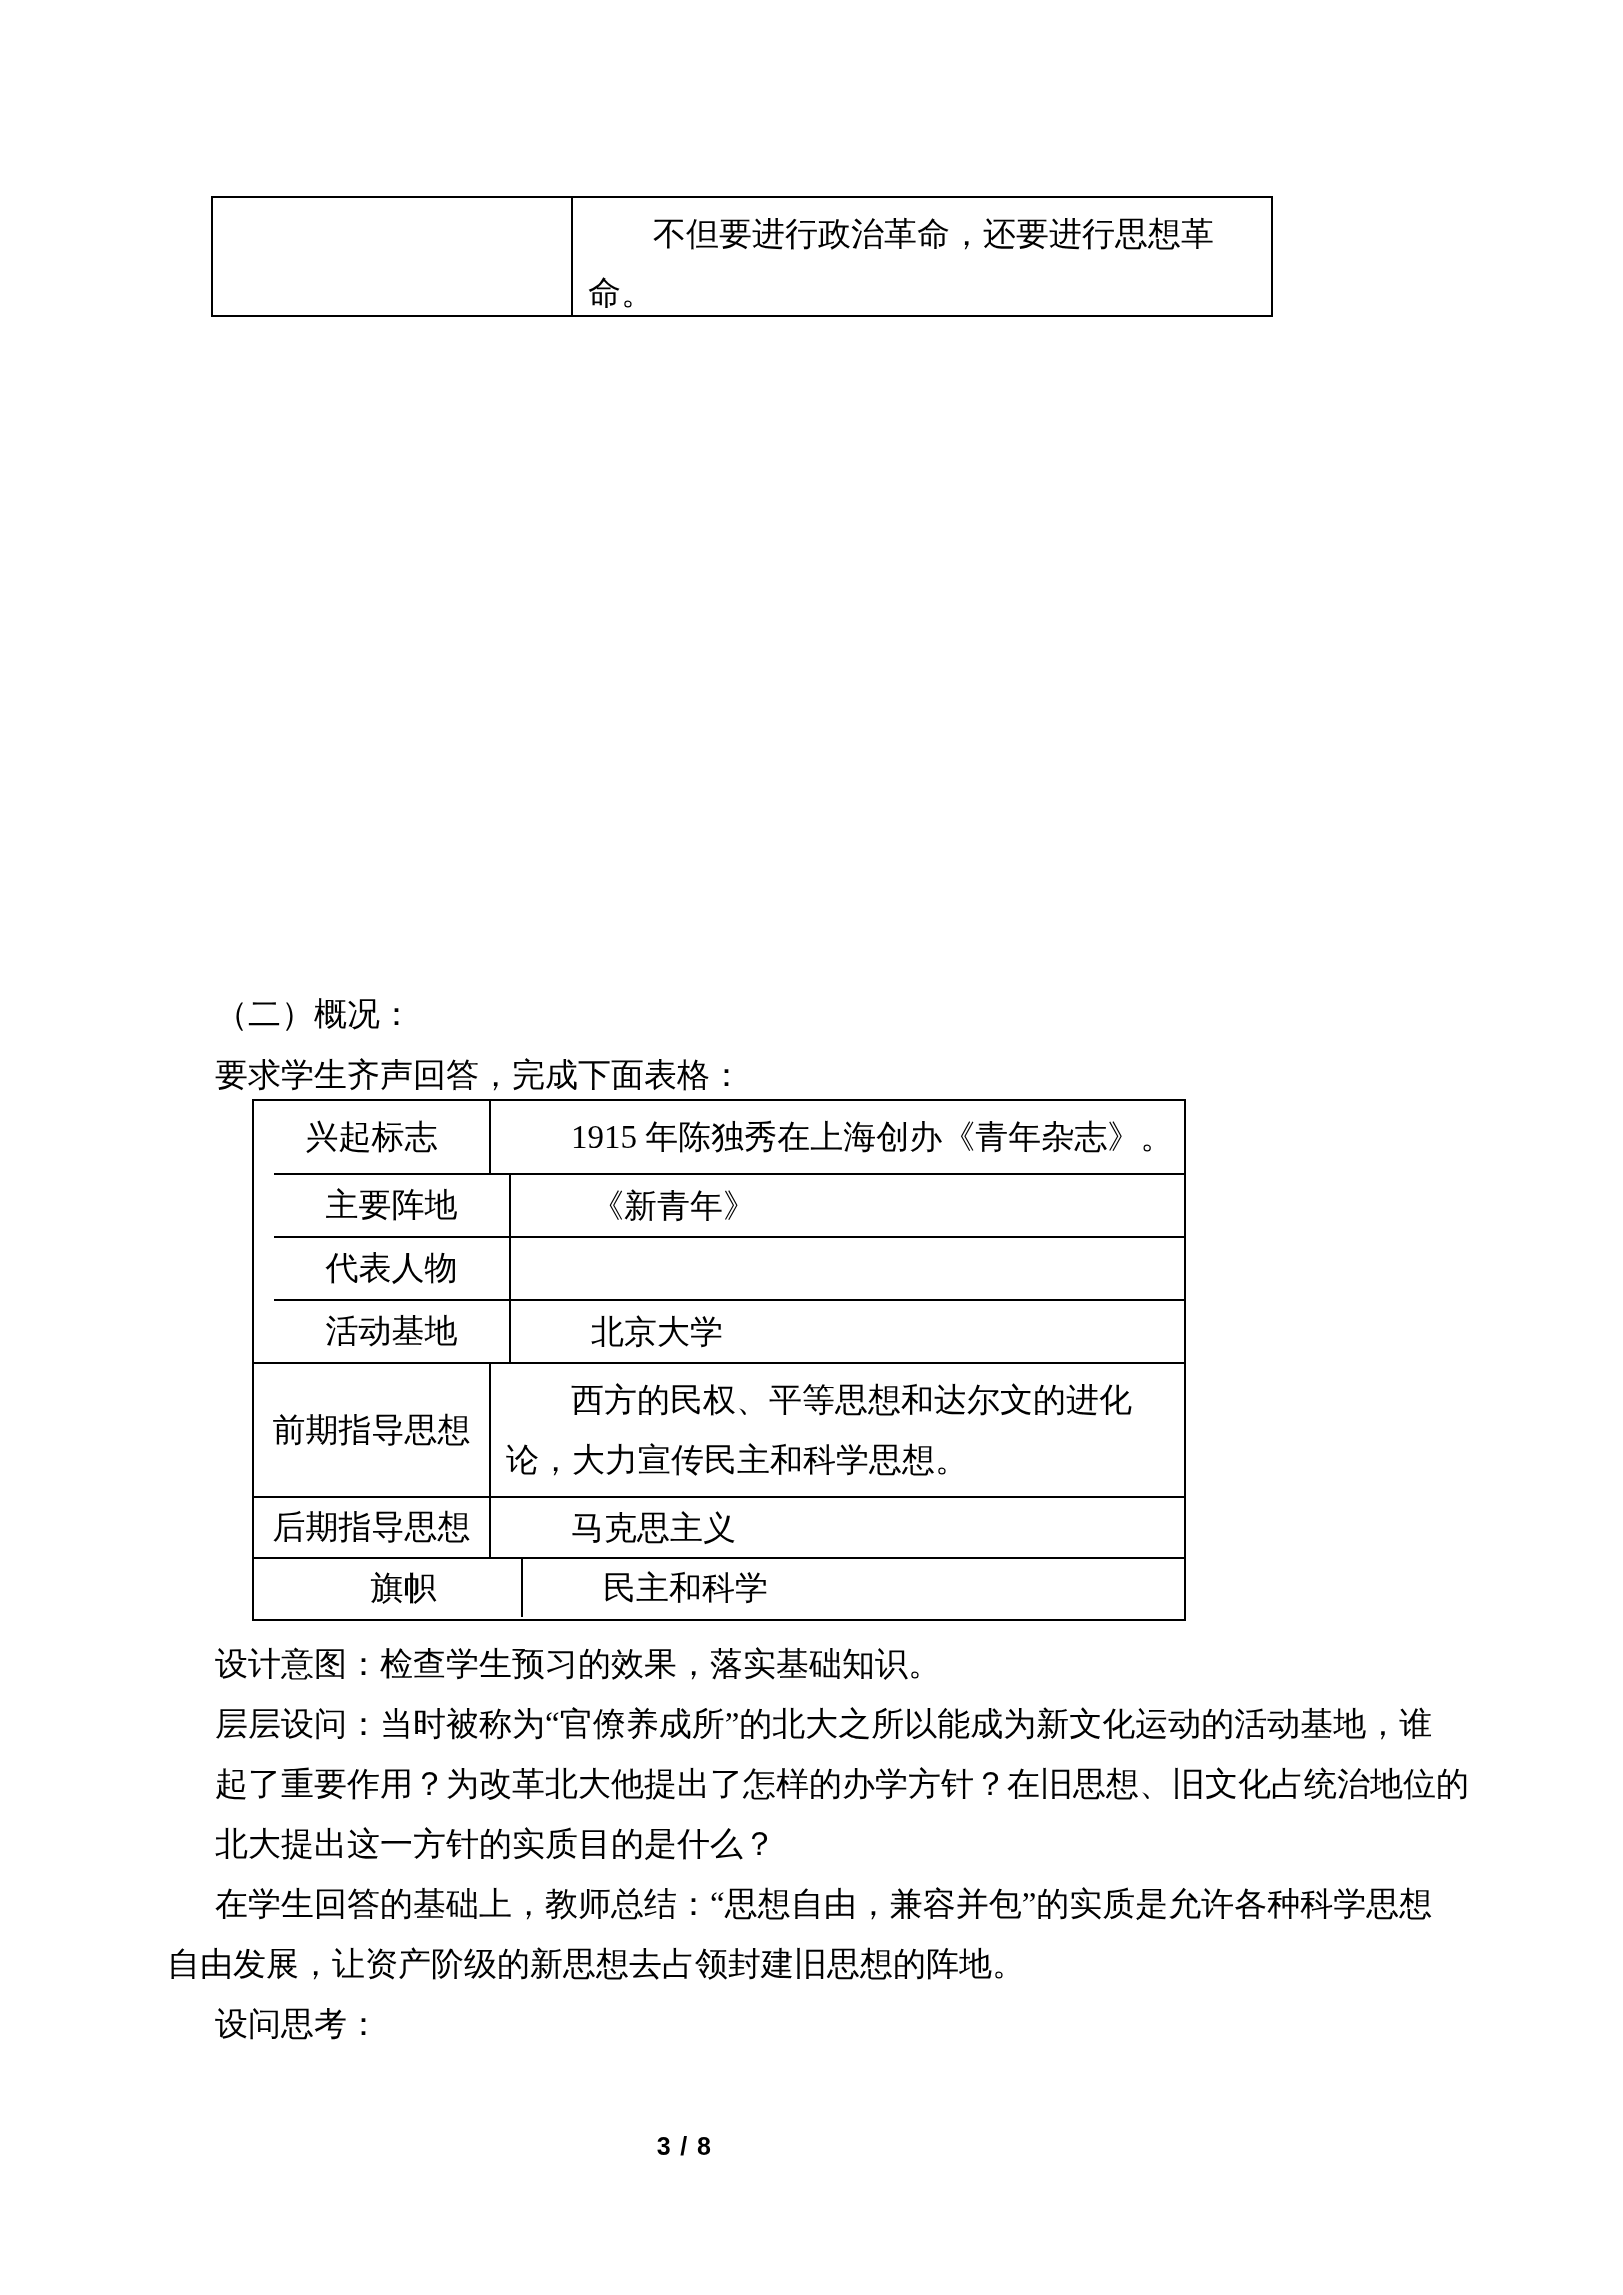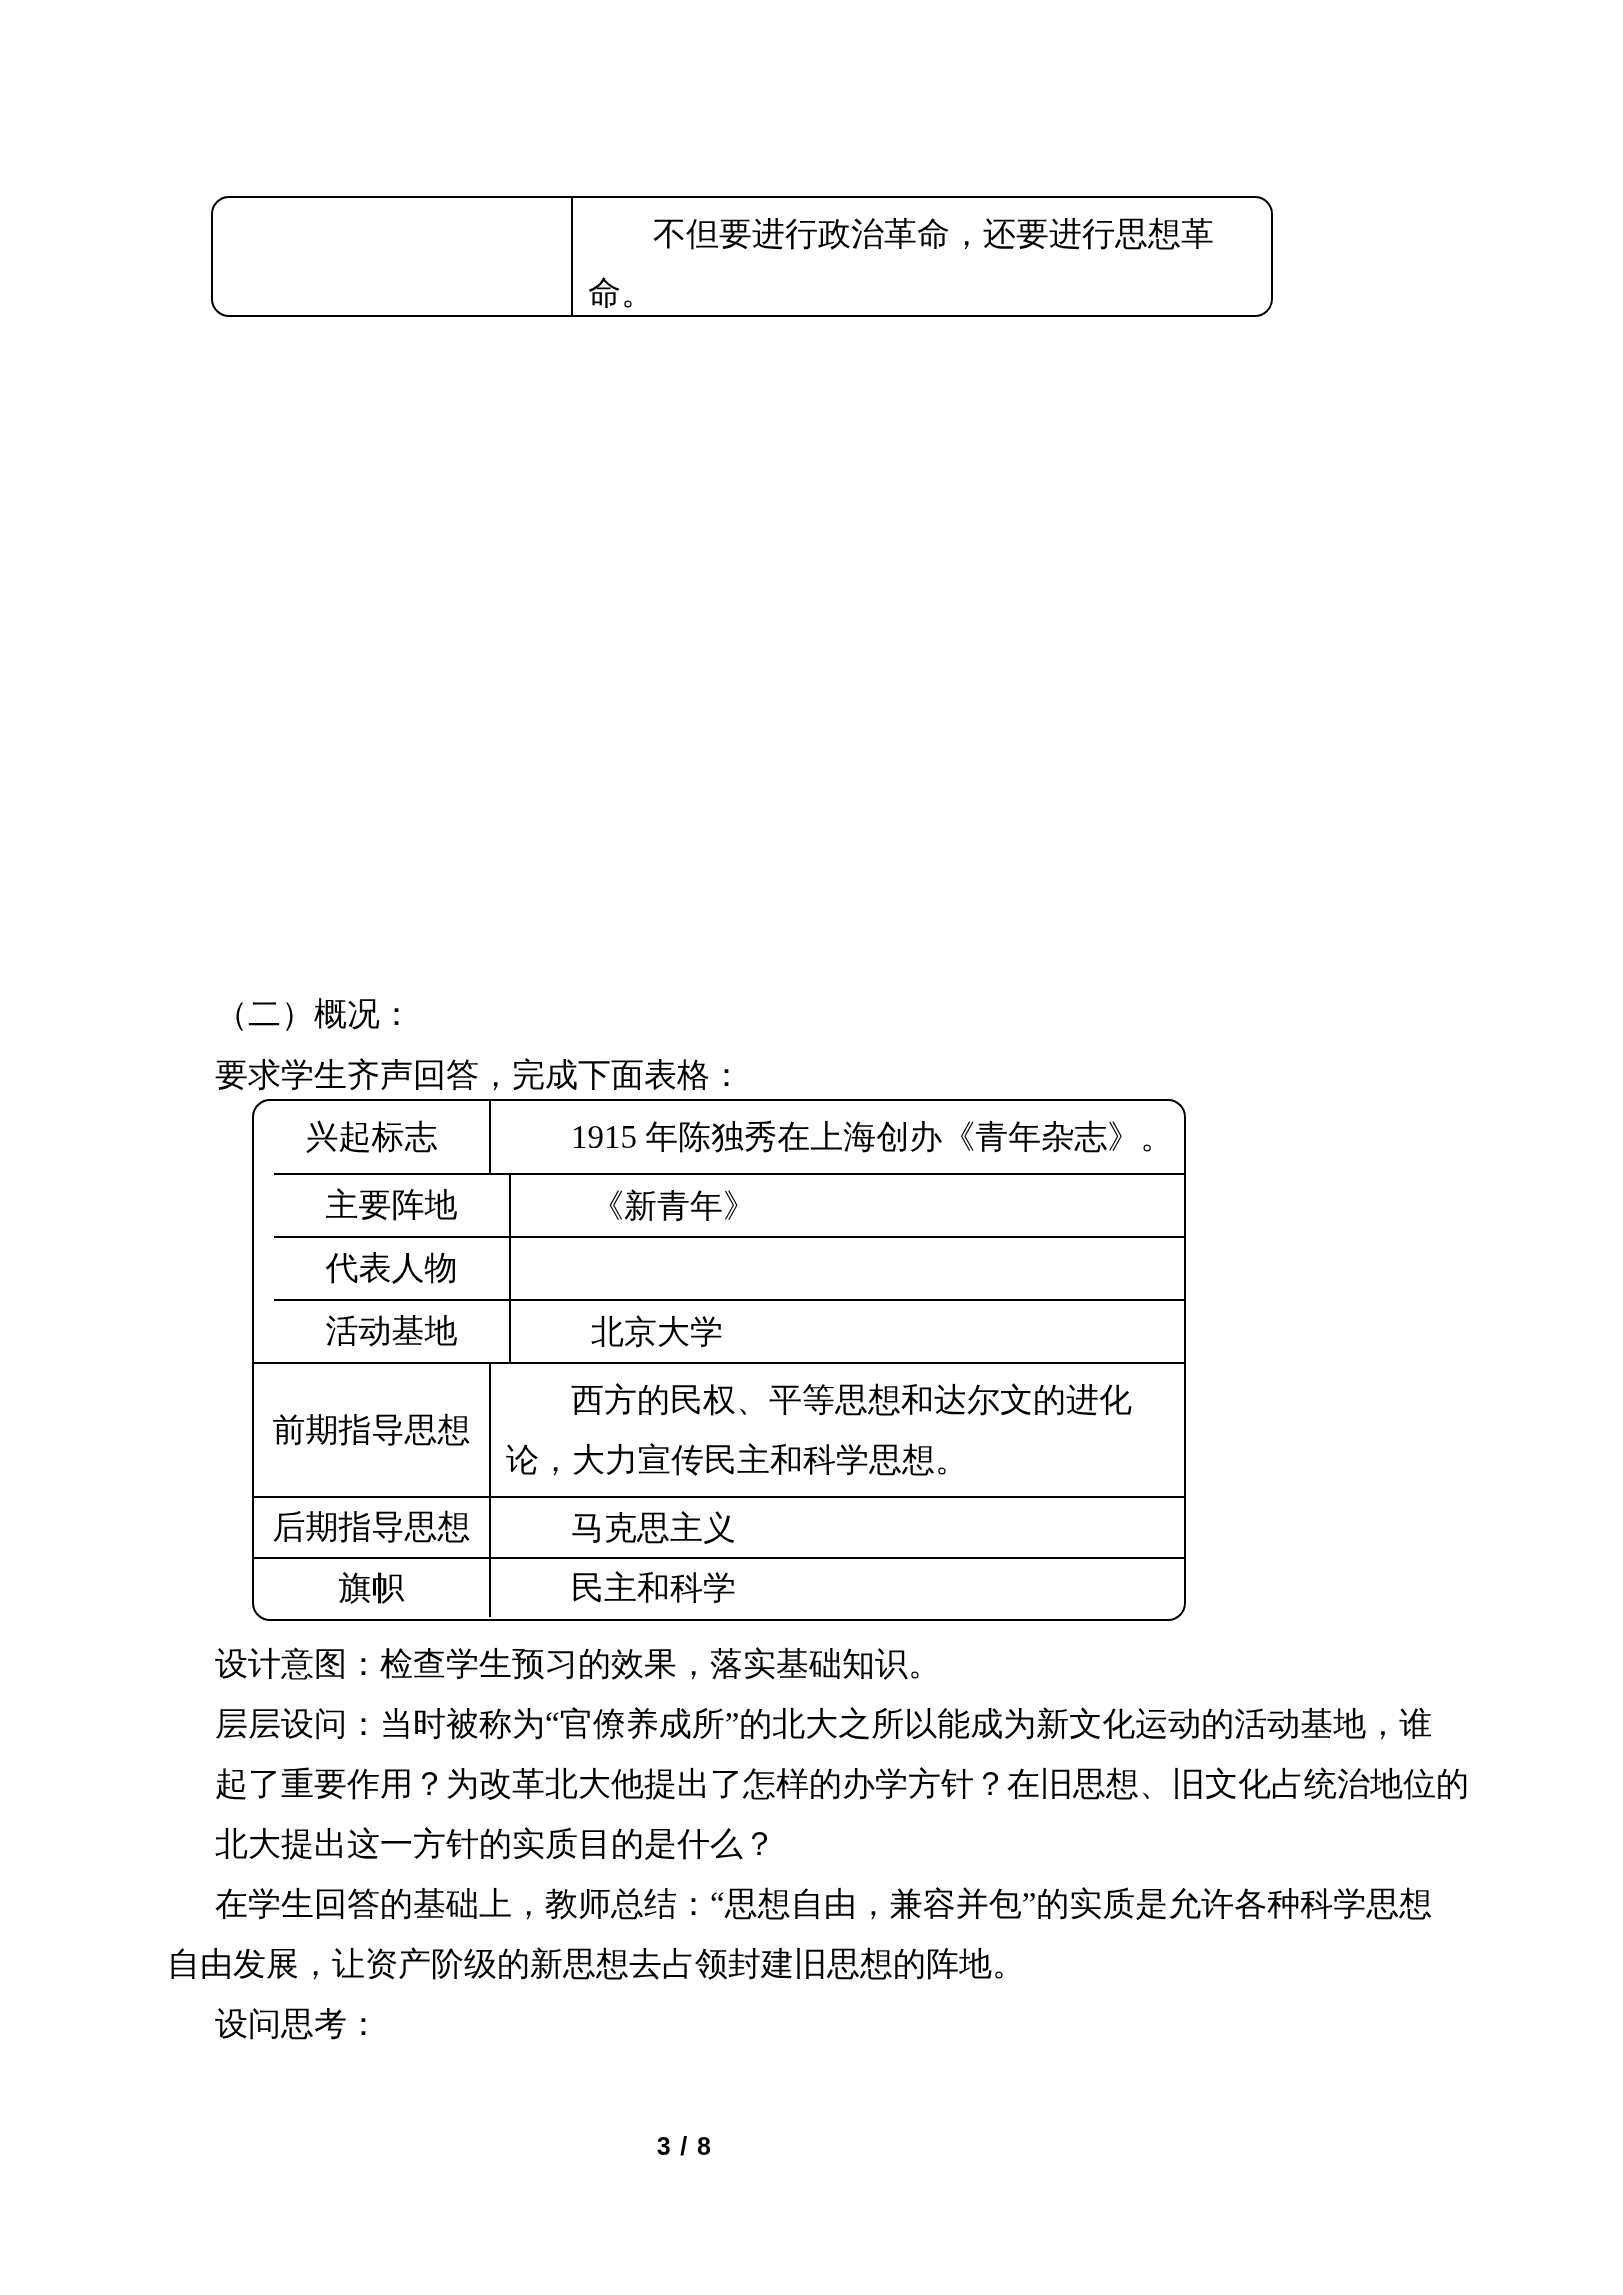--- a/index.html
+++ b/index.html
@@ -8,21 +8,21 @@
     background: #ffffff;
   }
   body {
     position: relative;
     width: 1623px;
     height: 2295px;
     font-family: "Liberation Serif", "DejaVu Serif", serif;
     color: #000000;
     overflow: hidden;
   }
-  .abs { position: absolute; border-radius: 18px; }
+  .abs { position: absolute; }
 
   
   #top-table {
     left: 211px; top: 196px;
     width: 1062px; height: 121px;
     border: 2.7px solid #000;
     box-sizing: border-box;
     display: flex;
   }
   #top-table .cell-left {
@@ -87,21 +87,21 @@
   #overview-table .vline {
     font-size: 33px;
     line-height: 60px;
     white-space: nowrap;
   }
   #overview-table .vline.first { text-indent: 65px; }
   .r1 { height: 72px; }
   .r2, .r3, .r4 { height: 63px; margin-left: 20px; }
   .r5 { height: 134px; }
   .r6 { height: 61px; }
-  .r7 { height: 60px; }
+  .r7 { height: 60px; padding-left: 32px; }
 
   
   #paragraphs {
     left: 151px; top: 1634px;
     width: 1323px;
   }
   #paragraphs .pline {
     font-size: 33px;
     line-height: 60px;
     height: 60px;

